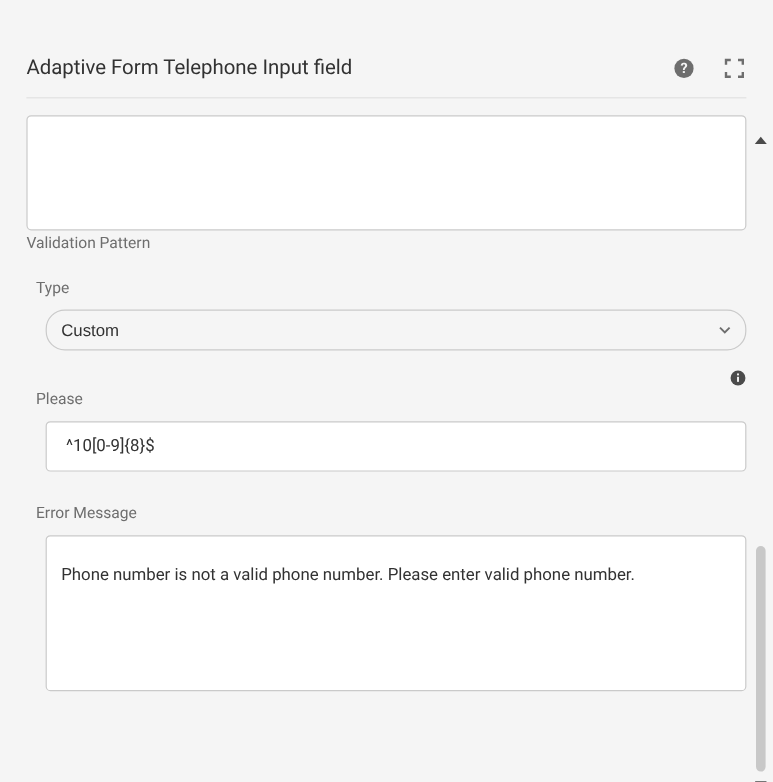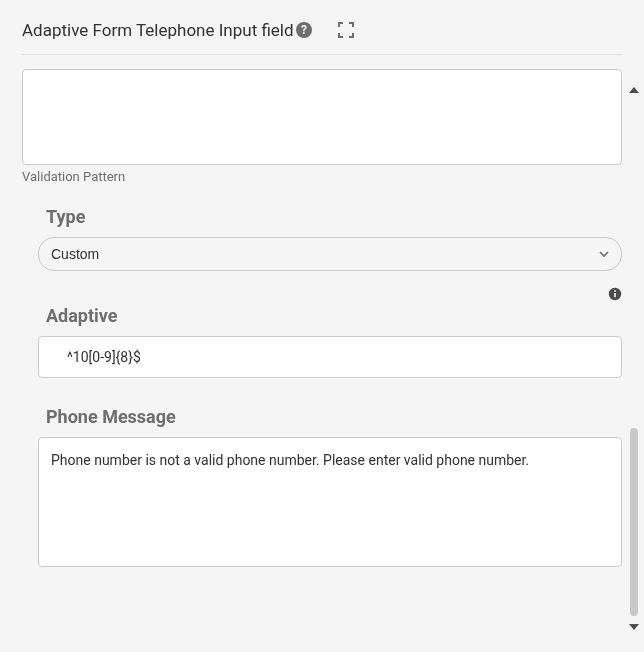--- a/index.html
+++ b/index.html
@@ -13,22 +13,23 @@
     }
     .panel {
       width: 100%;
       height: 100%;
       background: #f5f5f5;
       position: relative;
     }
     .header {
       display: flex;
       align-items: center;
-      justify-content: flex-start;
+      justify-content: space-between;
       padding: 20px 22px 14px 22px;
+      margin-top: 27px;
     }
     .header-title {
       font-size: 17px;
       color: #323232;
       font-weight: 400;
     }
     .header-actions {
       display: flex;
       align-items: center;
       gap: 22px;
@@ -62,25 +63,24 @@
       padding: 10px;
       font-family: inherit;
       font-size: 14px;
       outline: none;
     }
     .section-label {
       font-size: 13px;
       color: #6e6e6e;
     }
     .field-label {
-      font-size: 18px;
+      font-size: 13px;
       color: #6e6e6e;
       margin-top: 22px;
-      margin-left: 24px;
-      font-weight: bold;
+      margin-left: 8px;
     }
     .field-row {
       margin-left: 16px;
       margin-right: 0px;
       margin-top: 10px;
       position: relative;
     }
     .select-wrap {
       position: relative;
     }
@@ -118,33 +118,33 @@
       height: 14px;
     }
     .text-input {
       width: 100%;
       height: 42px;
       border: 1px solid #cacaca;
       border-radius: 4px;
       background: #ffffff;
       color: #323232;
       font-size: 14px;
-      padding: 0 28px;
+      padding: 0 16px;
       outline: none;
       font-family: inherit;
     }
     .error-textarea {
       width: 100%;
       height: 130px;
       border: 1px solid #cacaca;
       border-radius: 4px;
       background: #ffffff;
       color: #323232;
       font-size: 14px;
-      padding: 14px 12px;
+      padding: 24px 12px;
       resize: none;
       font-family: inherit;
       outline: none;
     }
     .scrollbar-track {
       position: absolute;
       right: 6px;
       top: 428px;
       width: 8px;
       height: 188px;
@@ -208,26 +208,26 @@
     <div class="info-icon-row">
       <span class="info-holder">
         <svg width="14" height="14" viewBox="0 0 14 14">
             <circle cx="7" cy="7" r="6.2" fill="#4b4b4b"></circle>
             <rect x="6.2" y="6" width="1.6" height="4.2" fill="#f5f5f5"></rect>
             <rect x="6.2" y="3.2" width="1.6" height="1.6" fill="#f5f5f5"></rect>
           </svg>
       </span>
     </div>
 
-    <div class="field-label" style="margin-top:4px;">Adaptive</div>
+    <div class="field-label" style="margin-top:4px;">Please</div>
     <div class="field-row">
       <input class="text-input" type="text" value="^10[0-9]{8}$" style="">
     </div>
 
-    <div class="field-label" style="margin-top:28px;">Phone Message</div>
+    <div class="field-label" style="margin-top:28px;">Error Message</div>
     <div class="field-row">
       <textarea class="error-textarea" style="">Phone number is not a valid phone number. Please enter valid phone number.</textarea>
     </div>
 
   </div>
 
   <div class="scroll-arrow up">
     <svg width="12" height="10" viewBox="0 0 12 10">
         <path d="M1 8 L6 2 L11 8 Z" fill="#4b4b4b"></path>
       </svg>

